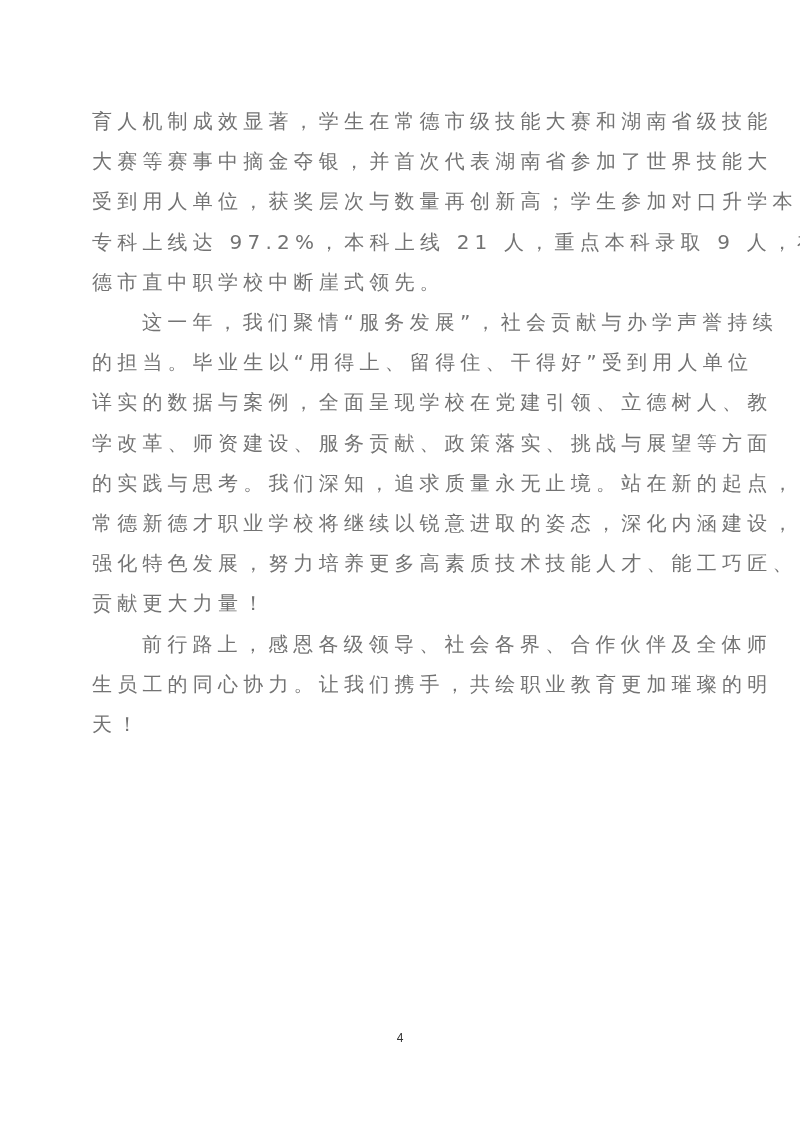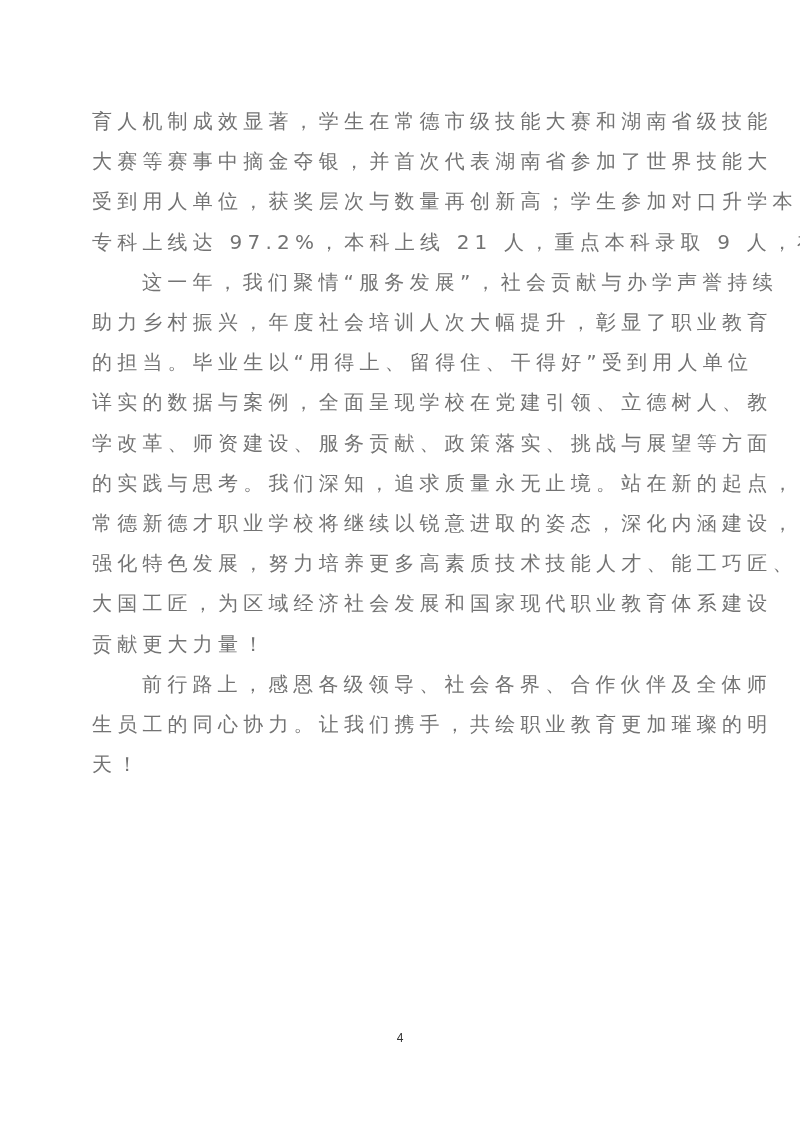--- a/index.html
+++ b/index.html
@@ -24,33 +24,32 @@
 </head>
 <body>
 
 <div class="page">
   <div class="body-text">
     <p class="para">
       <span class="line">育人机制成效显著，学生在常德市级技能大赛和湖南省级技能</span>
       <span class="line">大赛等赛事中摘金夺银，并首次代表湖南省参加了世界技能大</span>
       <span class="line">受到用人单位，获奖层次与数量再创新高；学生参加对口升学本</span>
       <span class="line">专科上线达 97.2%，本科上线 21 人，重点本科录取 9 人，在常</span>
+      <span class="line">德市直中职学校中断崖式领先。</span>
     </p>
     <p class="para">
       <span class="line" style="padding-left:50px">这一年，我们聚情“服务发展”，社会贡献与办学声誉持续</span>
-      <span class="line">助力乡村振兴，年度社会培训人次大幅提升，彰显了职业教育</span>
       <span class="line">的担当。毕业生以“用得上、留得住、干得好”受到用人单位</span>
     </p>
     <p class="para">
       <span class="line">详实的数据与案例，全面呈现学校在党建引领、立德树人、教</span>
       <span class="line">学改革、师资建设、服务贡献、政策落实、挑战与展望等方面</span>
       <span class="line">的实践与思考。我们深知，追求质量永无止境。站在新的起点，</span>
       <span class="line">常德新德才职业学校将继续以锐意进取的姿态，深化内涵建设，</span>
       <span class="line">强化特色发展，努力培养更多高素质技术技能人才、能工巧匠、</span>
-      <span class="line">大国工匠，为区域经济社会发展和国家现代职业教育体系建设</span>
       <span class="line">贡献更大力量！</span>
     </p>
     <p class="para">
       <span class="line" style="padding-left:50px">前行路上，感恩各级领导、社会各界、合作伙伴及全体师</span>
       <span class="line">生员工的同心协力。让我们携手，共绘职业教育更加璀璨的明</span>
       <span class="line">天！</span>
     </p>
   </div>
   <div class="page-number">4</div>
 </div>

